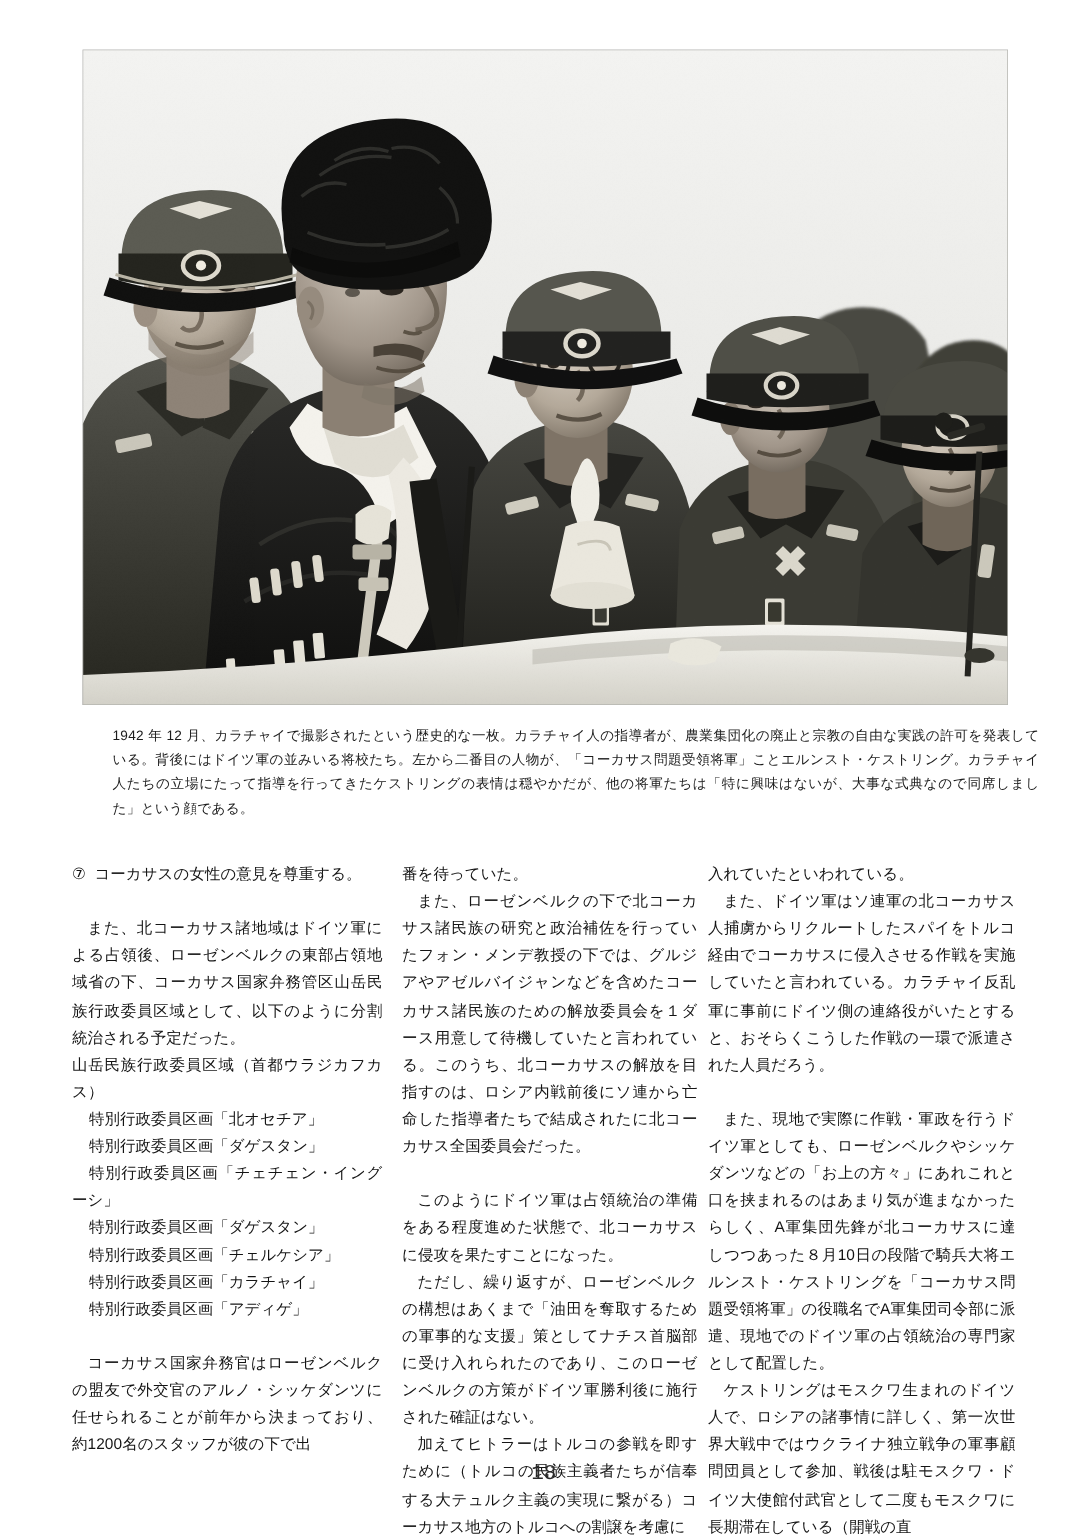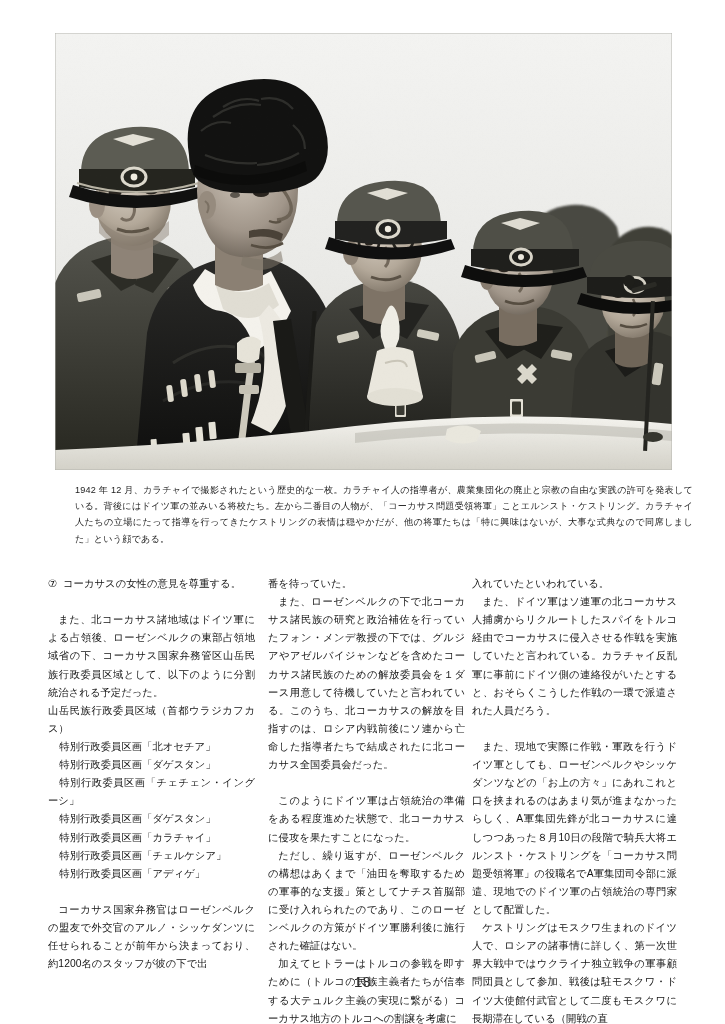--- a/index.html
+++ b/index.html
@@ -393,22 +393,22 @@
   </div>
 
   <p class="p-indent p-gap">また、北コーカサス諸地域はドイツ軍による占領後、ローゼンベルクの東部占領地域省の下、コーカサス国家弁務管区山岳民族行政委員区域として、以下のように分割統治される予定だった。</p>
 
   <p>山岳民族行政委員区域（首都ウラジカフカス）</p>
 
   <p class="list-line">特別行政委員区画「北オセチア」</p>
   <p class="list-line">特別行政委員区画「ダゲスタン」</p>
   <p class="list-line">特別行政委員区画「チェチェン・イングーシ」</p>
   <p class="list-line">特別行政委員区画「ダゲスタン」</p>
+  <p class="list-line">特別行政委員区画「チェルケシア」</p>
   <p class="list-line">特別行政委員区画「カラチャイ」</p>
-  <p class="list-line">特別行政委員区画「チェルケシア」</p>
   <p class="list-line">特別行政委員区画「アディゲ」</p>
 
   <p class="p-indent p-gap">コーカサス国家弁務官はローゼンベルクの盟友で外交官のアルノ・シッケダンツに任せられることが前年から決まっており、約1200名のスタッフが彼の下で出</p>
 </div>
 
 <div class="col" id="col-mid">
   <p>番を待っていた。</p>
   <p class="p-indent">また、ローゼンベルクの下で北コーカサス諸民族の研究と政治補佐を行っていたフォン・メンデ教授の下では、グルジアやアゼルバイジャンなどを含めたコーカサス諸民族のための解放委員会を１ダース用意して待機していたと言われている。このうち、北コーカサスの解放を目指すのは、ロシア内戦前後にソ連から亡命した指導者たちで結成されたに北コーカサス全国委員会だった。</p>
   <p class="p-indent p-gap">このようにドイツ軍は占領統治の準備をある程度進めた状態で、北コーカサスに侵攻を果たすことになった。</p>
   <p class="p-indent">ただし、繰り返すが、ローゼンベルクの構想はあくまで「油田を奪取するための軍事的な支援」策としてナチス首脳部に受け入れられたのであり、このローゼンベルクの方策がドイツ軍勝利後に施行された確証はない。</p>

